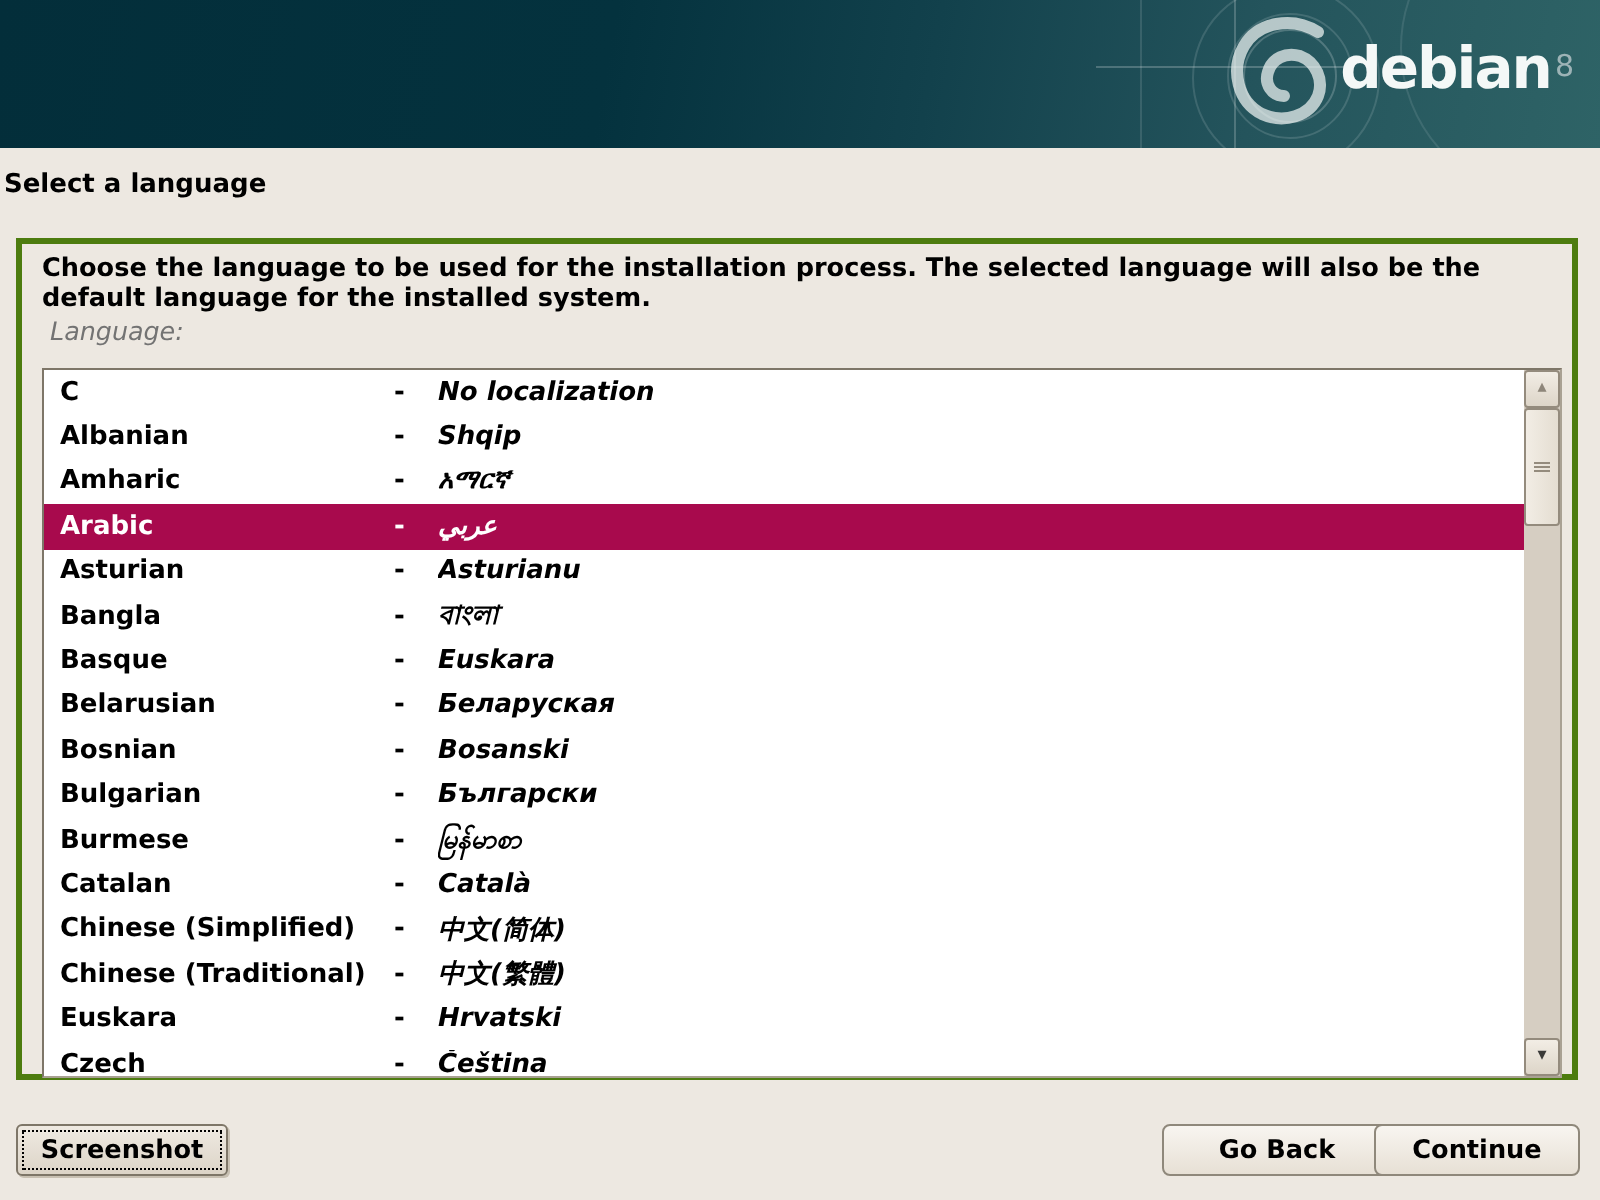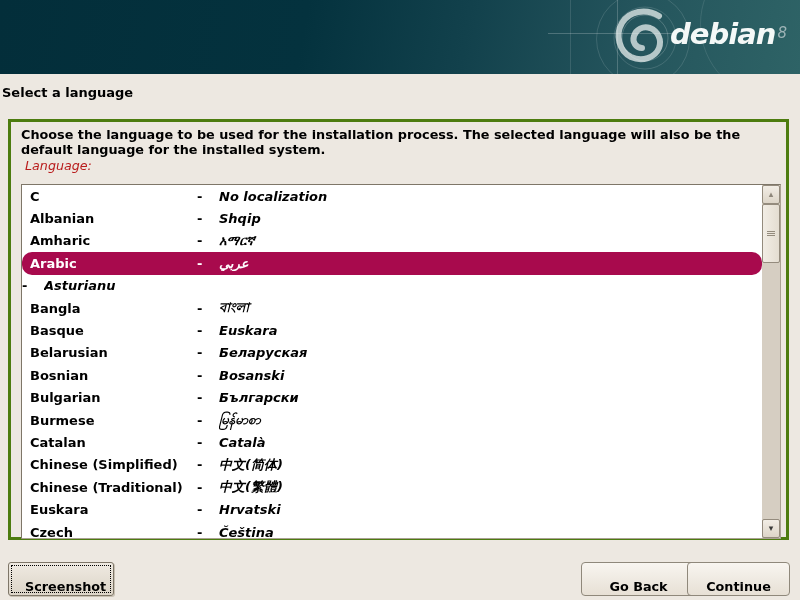--- a/index.html
+++ b/index.html
@@ -18,21 +18,21 @@
   .hline{position:absolute;background:rgba(255,255,255,0.22);}
   .hline.h{left:548px;top:33px;width:124px;height:1px;}
   .hline.v1{left:570px;top:0;width:1px;height:74px;background:rgba(255,255,255,0.12);}
   .hline.v2{left:617px;top:0;width:1px;height:74px;background:rgba(255,255,255,0.20);}
   .hcircle{position:absolute;border:1px solid rgba(255,255,255,0.10);border-radius:50%;}
   .hc1{left:700px;top:-52px;width:150px;height:150px;}
   .hc2{left:596px;top:-8px;width:92px;height:92px;border-color:rgba(255,255,255,0.13);}
   .swirl{position:absolute;left:595px;top:2px;}
   .brand{
     position:absolute;right:13px;top:18px;color:#F4F8F7;
-    font-size:29px;font-weight:bold;letter-spacing:-1px;line-height:32px;font-style:italic;
+    font-size:29px;font-weight:bold;letter-spacing:-1px;line-height:32px;
   }
   .brand .ver{
     font-size:15px;font-weight:normal;color:#9DB3B6;letter-spacing:0;
     vertical-align:top;position:relative;top:-1px;margin-left:2px;
   }
   
   .page-title{
     position:absolute;left:2px;top:85px;
     font-size:13px;font-weight:bold;color:#000;
   }
@@ -40,21 +40,21 @@
   .frame{
     position:absolute;left:8px;top:119px;width:781px;height:421px;
     border:3px solid #4d7c0f;background:#EDE8E1;box-sizing:border-box;
   }
   .desc{
     position:absolute;left:10px;top:5px;width:760px;
     font-size:12.8px;font-weight:bold;color:#000;line-height:15px;
   }
   .lang-label{
     position:absolute;left:14px;top:36px;
-    font-size:12.7px;font-style:italic;color:#b91c1c;
+    font-size:12.7px;font-style:italic;color:#737373;
   }
   
   .listbox{
     position:absolute;left:10px;top:62px;width:760px;height:355px;
     background:#FFFFFF;box-sizing:border-box;
     border:1px solid #7E7668;
     border-right-color:#A9A193;border-bottom-color:#A9A193;
     overflow:hidden;
   }
   .list{position:absolute;left:0;top:0;right:18px;bottom:0;overflow:hidden;}
@@ -86,21 +86,21 @@
   }
   .grip{width:8px;}
   .grip span{display:block;height:1px;background:#948B7D;margin:1px 0;}
   
   .btn{
     position:absolute;top:562px;height:26px;box-sizing:border-box;
     font-family:"DejaVu Sans","Liberation Sans",sans-serif;
     font-size:12.8px;font-weight:bold;color:#000;
     border:1px solid #8F887B;border-radius:4px;
     background:linear-gradient(#F8F5F0,#E7E0D5);
-    cursor:pointer;padding:16px;
+    cursor:pointer;padding:4px;
   }
   .btn.screenshot{
     left:8px;width:106px;
     background:linear-gradient(#EFEAE2,#DCD4C7);
     border-color:#7E7668;border-radius:3px;
     outline:1px dotted #000;outline-offset:-4px;
     box-shadow:1px 1px 0 #C8C0B2;
   }
   .btn.goback{left:581px;width:115px;}
   .btn.continue{left:687px;width:103px;}
@@ -138,26 +138,27 @@
         <div class="row">
           <span class="cell-name">Albanian</span>
           <span class="cell-dash">-</span>
           <span class="cell-native">Shqip</span>
         </div>
         <div class="row">
           <span class="cell-name">Amharic</span>
           <span class="cell-dash">-</span>
           <span class="cell-native">አማርኛ</span>
         </div>
-        <div class="row selected" style="background: rgb(168, 10, 77); border-radius: 10px;">
+        <div class="row selected" style="background: rgb(168, 10, 77);">
           <span class="cell-name">Arabic</span>
           <span class="cell-dash">-</span>
           <span class="cell-native">عربي</span>
         </div>
         <div class="row">
+          <span class="cell-name">Asturian</span>
           <span class="cell-dash">-</span>
           <span class="cell-native">Asturianu</span>
         </div>
         <div class="row">
           <span class="cell-name">Bangla</span>
           <span class="cell-dash">-</span>
           <span class="cell-native">বাংলা</span>
         </div>
         <div class="row">
           <span class="cell-name">Basque</span>

